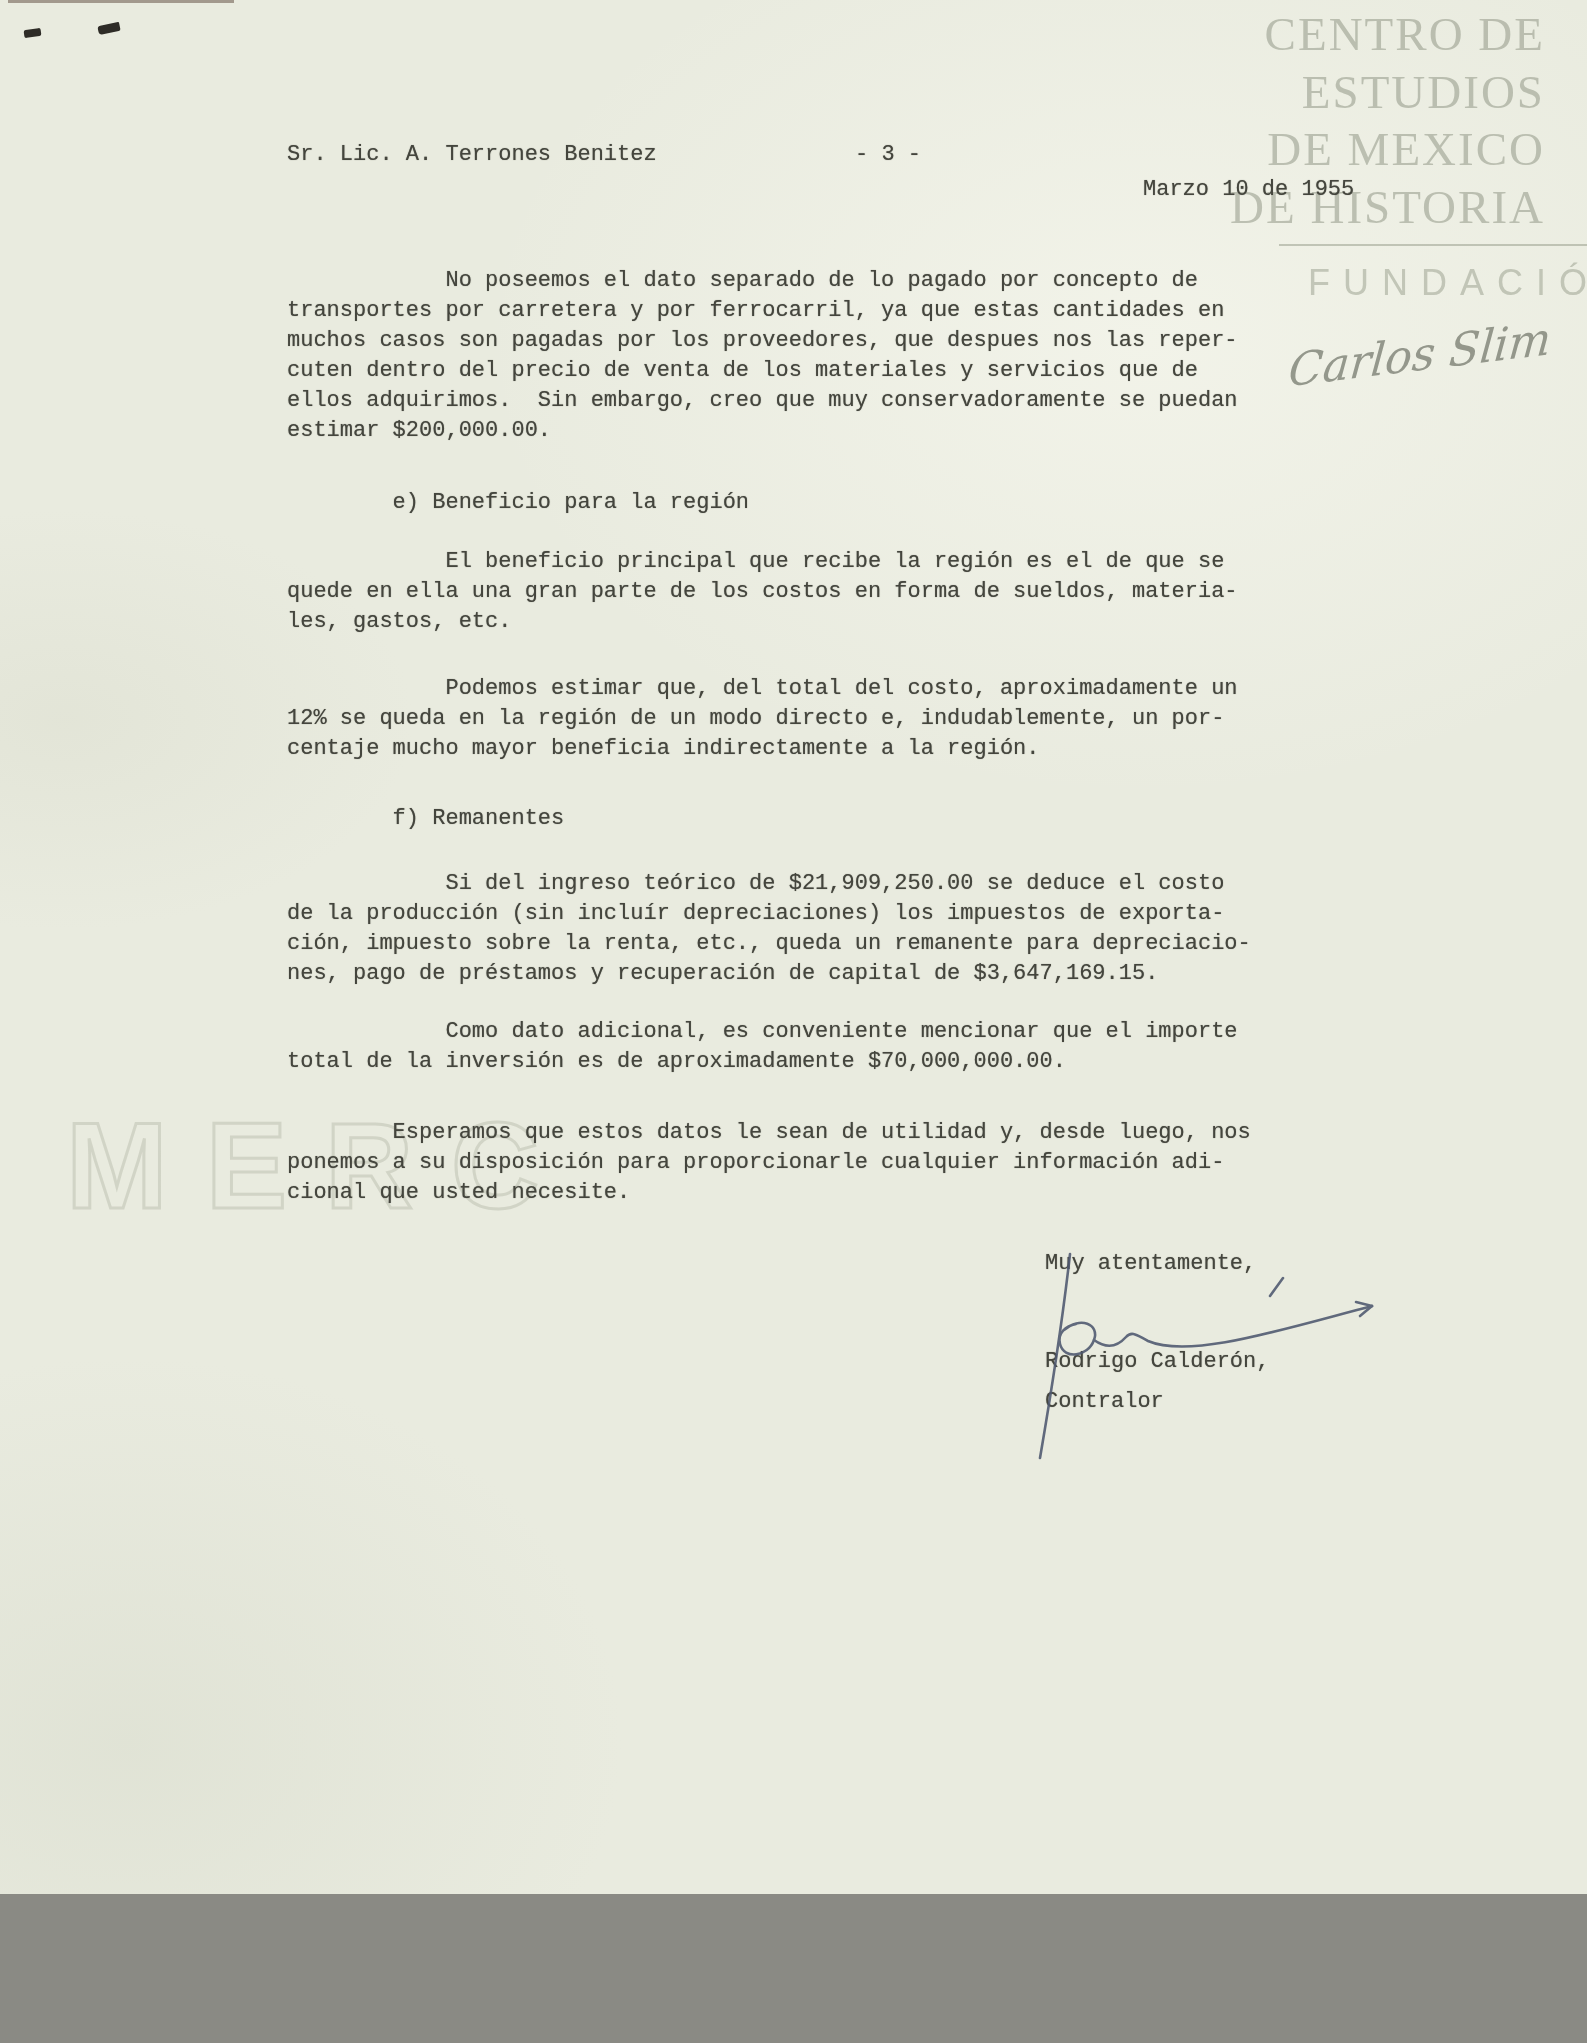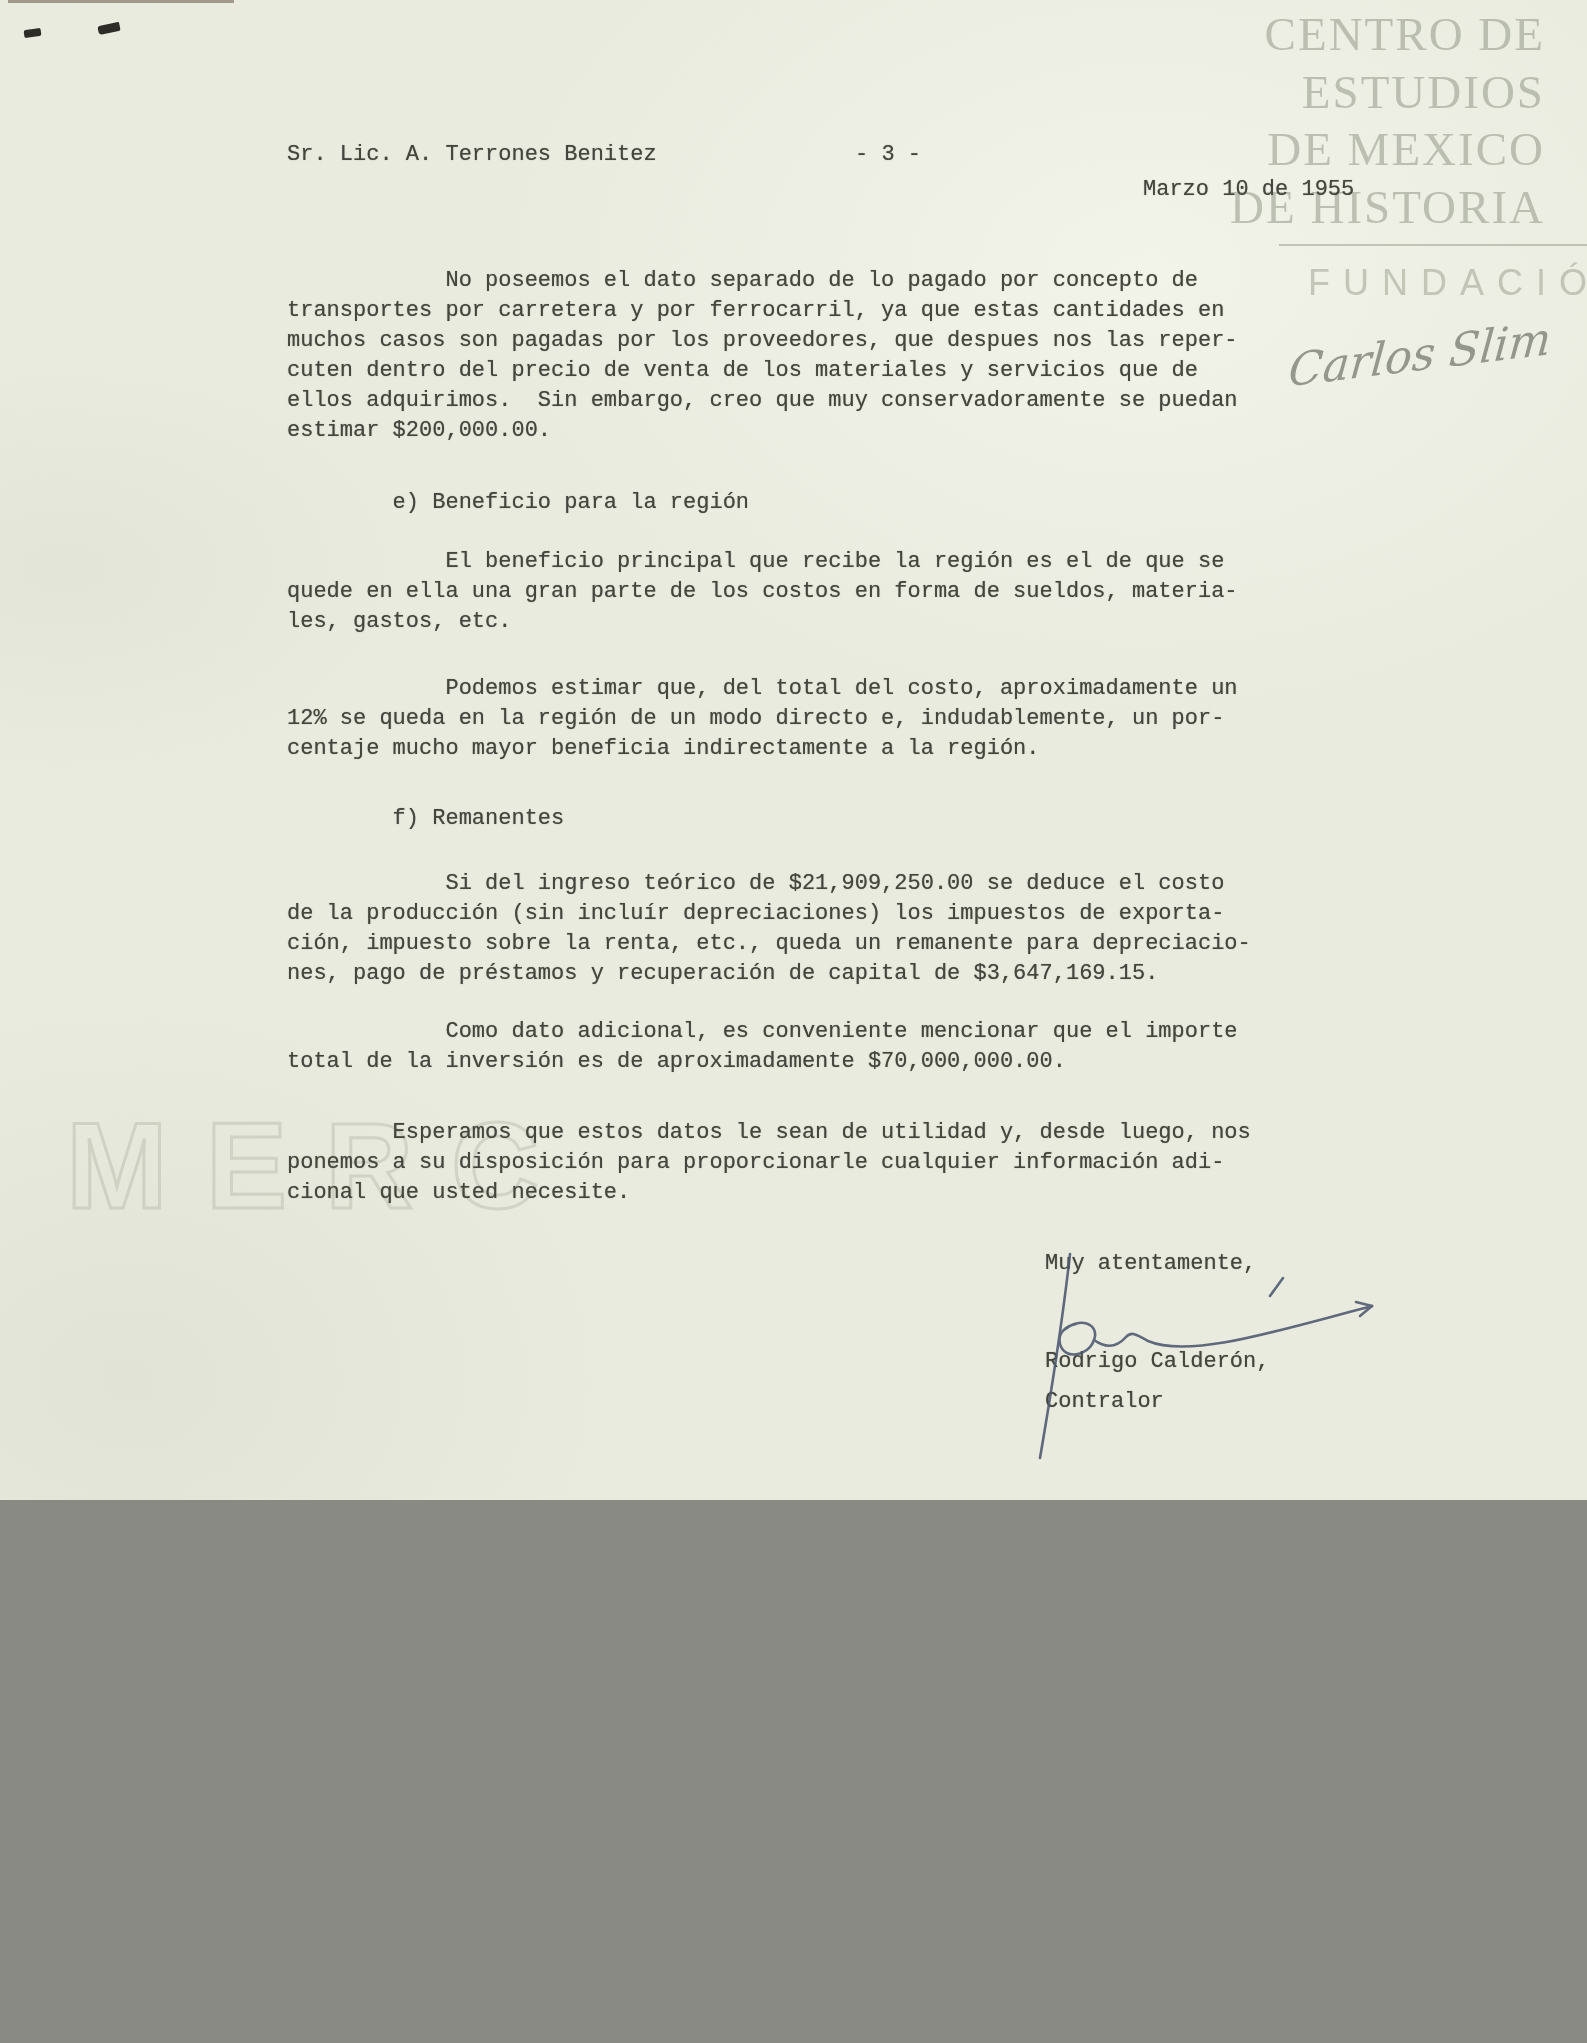--- a/index.html
+++ b/index.html
@@ -1,18 +1,18 @@
 <!DOCTYPE html>
 <html><head>
 <meta charset="utf-8">
 <style>
   html,body{margin:0;padding:0;background:#8a8a84;}
   .page{
     position:relative;
-    width:1587px;height:1500px;
+    width:1587px;height:1894px;
     margin:0 auto;
     overflow:hidden;
     background:
       radial-gradient(1100px 760px at 72% 18%, rgba(243,244,234,.9) 0%, rgba(243,244,234,0) 60%),
       radial-gradient(900px 700px at 8% 92%, rgba(222,225,211,.8) 0%, rgba(222,225,211,0) 55%),
       radial-gradient(500px 300px at 4% 38%, rgba(224,226,212,.7) 0%, rgba(224,226,212,0) 70%),
       #e9ebdf;
     font-family:"Liberation Mono", monospace;
     color:#45463e;
   }

